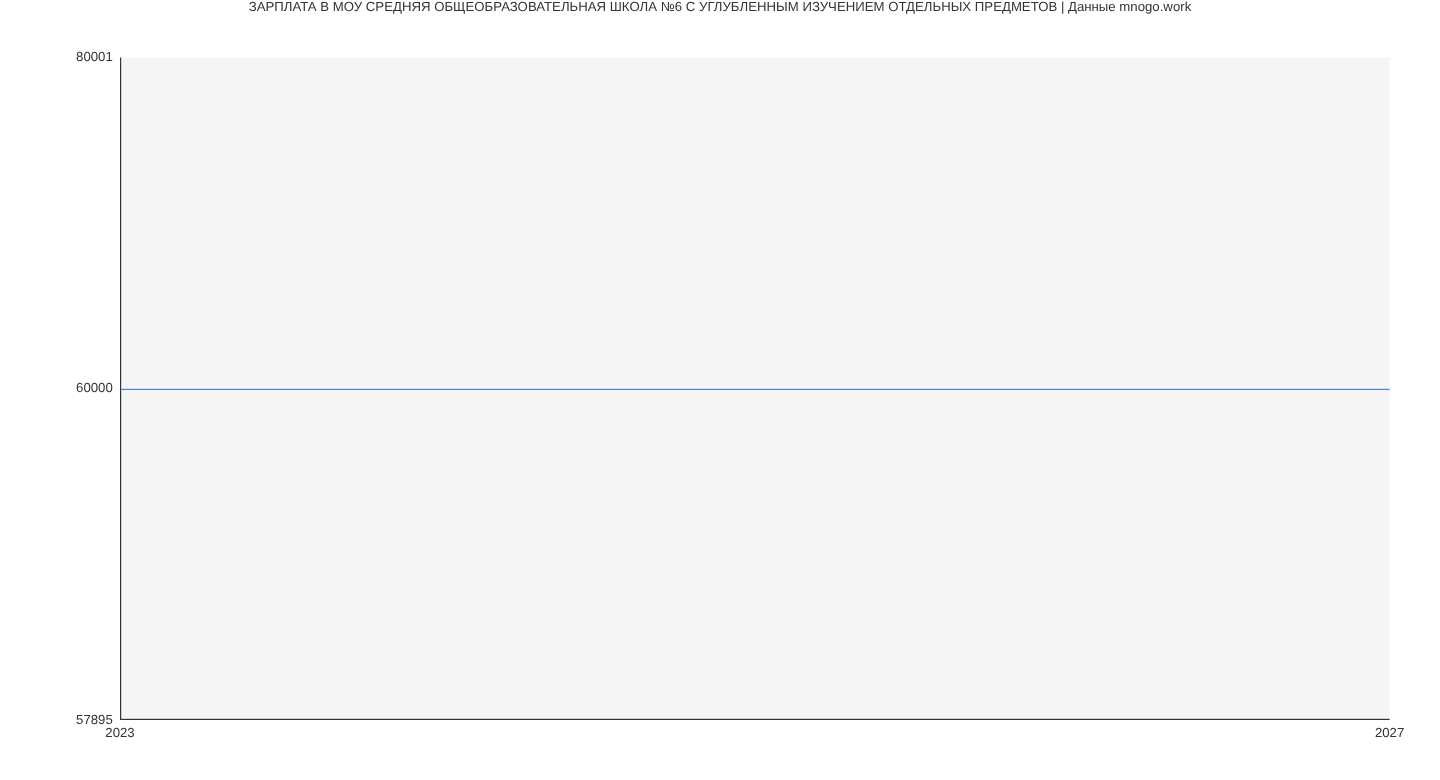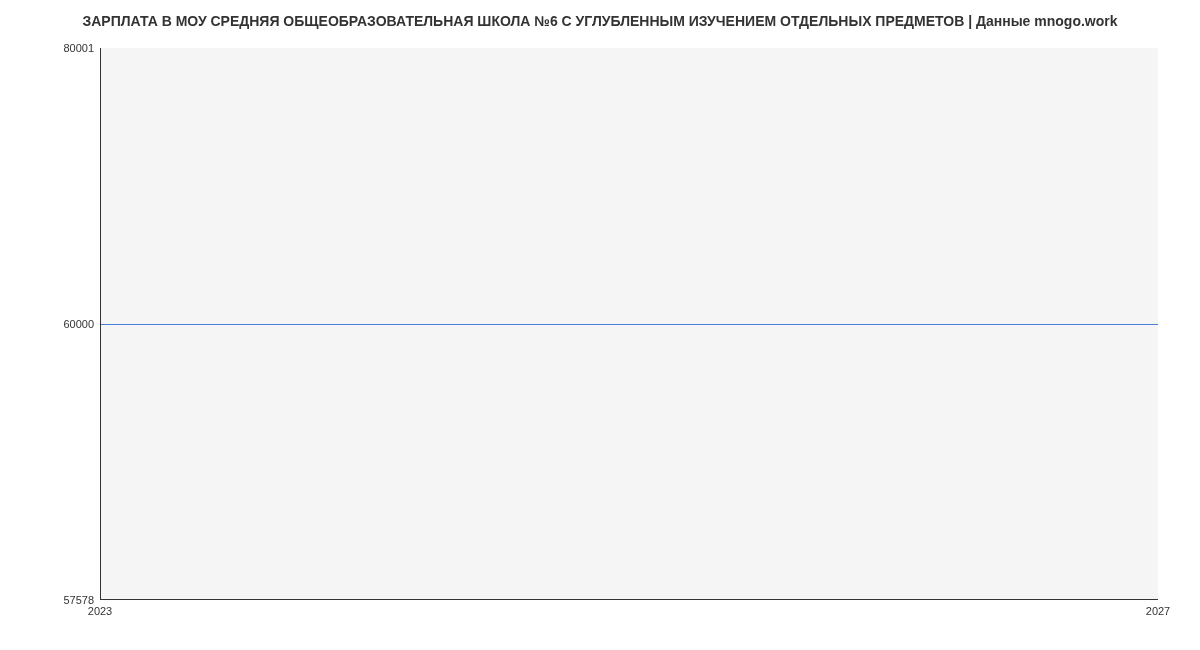--- a/index.html
+++ b/index.html
@@ -5,24 +5,24 @@
     * { margin: 0; padding: 0; box-sizing: border-box; }
     body {
       width: 1200px;
       height: 650px;
       font-family: Arial, Helvetica, sans-serif;
       background: #fff;
       position: relative;
     }
     .chart-title {
       text-align: center;
-      font-size: 14px;
-      font-weight: bold;
+      font-size: 11px;
+      font-weight: normal;
       color: #333;
-      padding-top: 13px;
+      padding-top: 0;
     }
     .plot-region {
       position: absolute;
       left: 100px;
       top: 48px;
       width: 1058px;
       height: 552px;
       background: #f5f5f5;
       border-left: 1px solid #333;
       border-bottom: 1px solid #333;
@@ -60,16 +60,16 @@
 
 <div class="chart-title">ЗАРПЛАТА В МОУ СРЕДНЯЯ ОБЩЕОБРАЗОВАТЕЛЬНАЯ ШКОЛА №6 С УГЛУБЛЕННЫМ ИЗУЧЕНИЕМ ОТДЕЛЬНЫХ ПРЕДМЕТОВ | Данные mnogo.work</div>
 
 <div class="plot-region">
   <div class="grid-line-h" style="top:50%"></div>
   <div class="data-line" style="top:50%"></div>
 </div>
 
 <div class="y-tick" style="top:48px">80001</div>
 <div class="y-tick" style="top:324px">60000</div>
-<div class="y-tick" style="top:600px">57578</div>
+<div class="y-tick" style="top:600px">57895</div>
 
 <div class="x-tick" style="left:100px">2023</div>
 <div class="x-tick" style="left:1158px">2027</div>
 
 </body></html>

